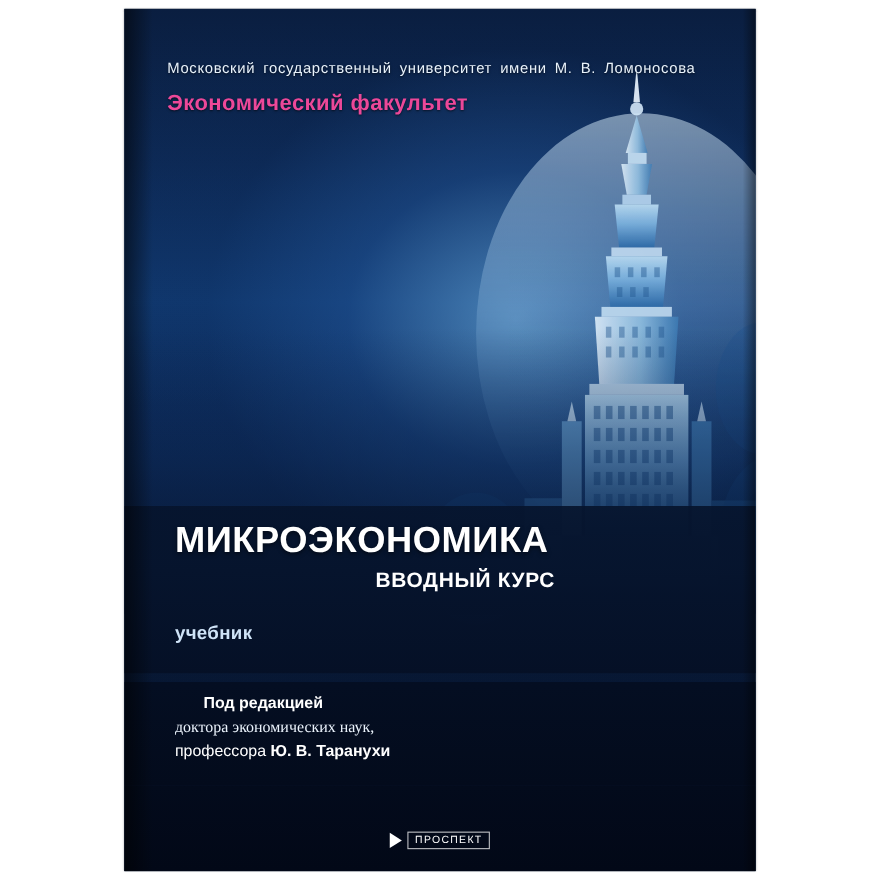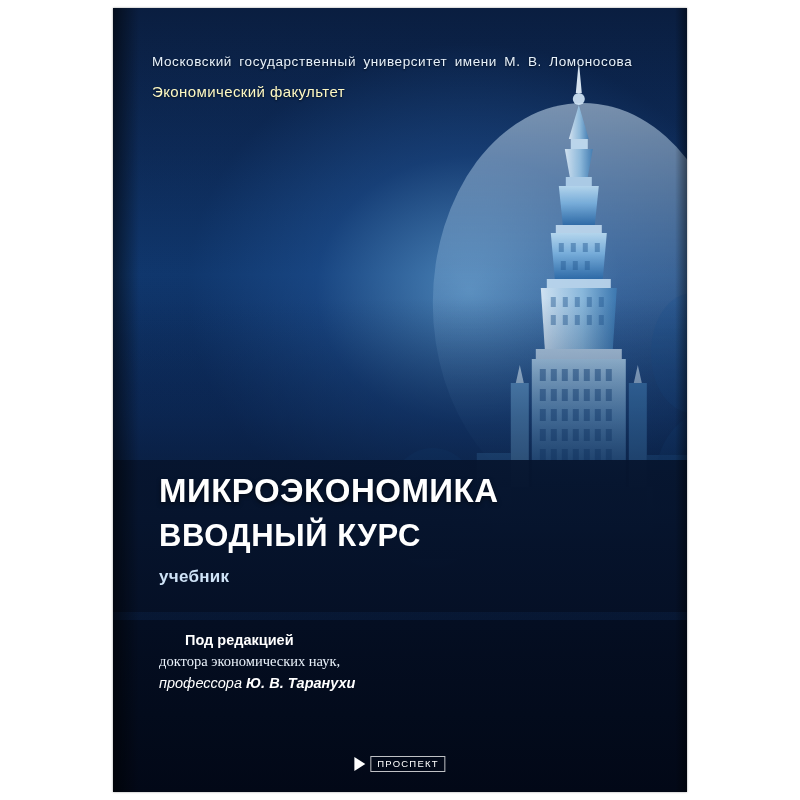--- a/index.html
+++ b/index.html
@@ -86,23 +86,23 @@
   .univ-line {
     color: #e8f2fb;
     font-size: 13.5px;
     letter-spacing: 0.6px;
     white-space: nowrap;
     word-spacing: 3px;
     text-shadow: 0 1px 2px rgba(0,0,0,0.6);
   }
   .faculty-line {
     margin-top: 14px;
-    color: #fef9c3;
-    font-size: 15px;
-    font-weight: normal;
+    color: #ec4899;
+    font-size: 20px;
+    font-weight: bold;
     letter-spacing: 0.4px;
     text-shadow: 0 1px 2px rgba(0,0,0,0.6);
   }
 
   
   .title-block {
     position: absolute;
     left: 0; right: 0;
     top: 452px;
     height: 152px;
@@ -115,26 +115,27 @@
     color: #ffffff;
     font-size: 33px;
     font-weight: bold;
     letter-spacing: 0.5px;
     line-height: 1.05;
     text-shadow: 0 2px 4px rgba(0,0,0,0.5);
   }
   .title-sub {
     margin-top: 9px;
     color: #ffffff;
-    font-size: 31px;
+    font-size: 19px;
     font-weight: bold;
     letter-spacing: 0.6px;
+    text-align: center;
   }
   .title-kind {
-    margin-top: 13px;
+    margin-top: 26px;
     color: #cfe3f7;
     font-size: 17px;
     font-weight: bold;
     letter-spacing: 0.3px;
   }
 
   
   .editor-block {
     position: absolute;
     left: 0; right: 0;
@@ -154,21 +155,20 @@
   .editor-line2 {
     margin-top: 5px;
     color: #eaf2fb;
     font-size: 14.5px;
     font-family: Liberation Serif, serif;
   }
   .editor-line3 {
     margin-top: 5px;
     color: #ffffff;
     font-size: 14.5px;
-    font-style: italic;
   }
   .editor-line3 b { font-weight: bold; }
 
   
   .bottom-area {
     position: absolute;
     left: 0; right: 0;
     top: 706px;
     bottom: 0;
     z-index: 30;

